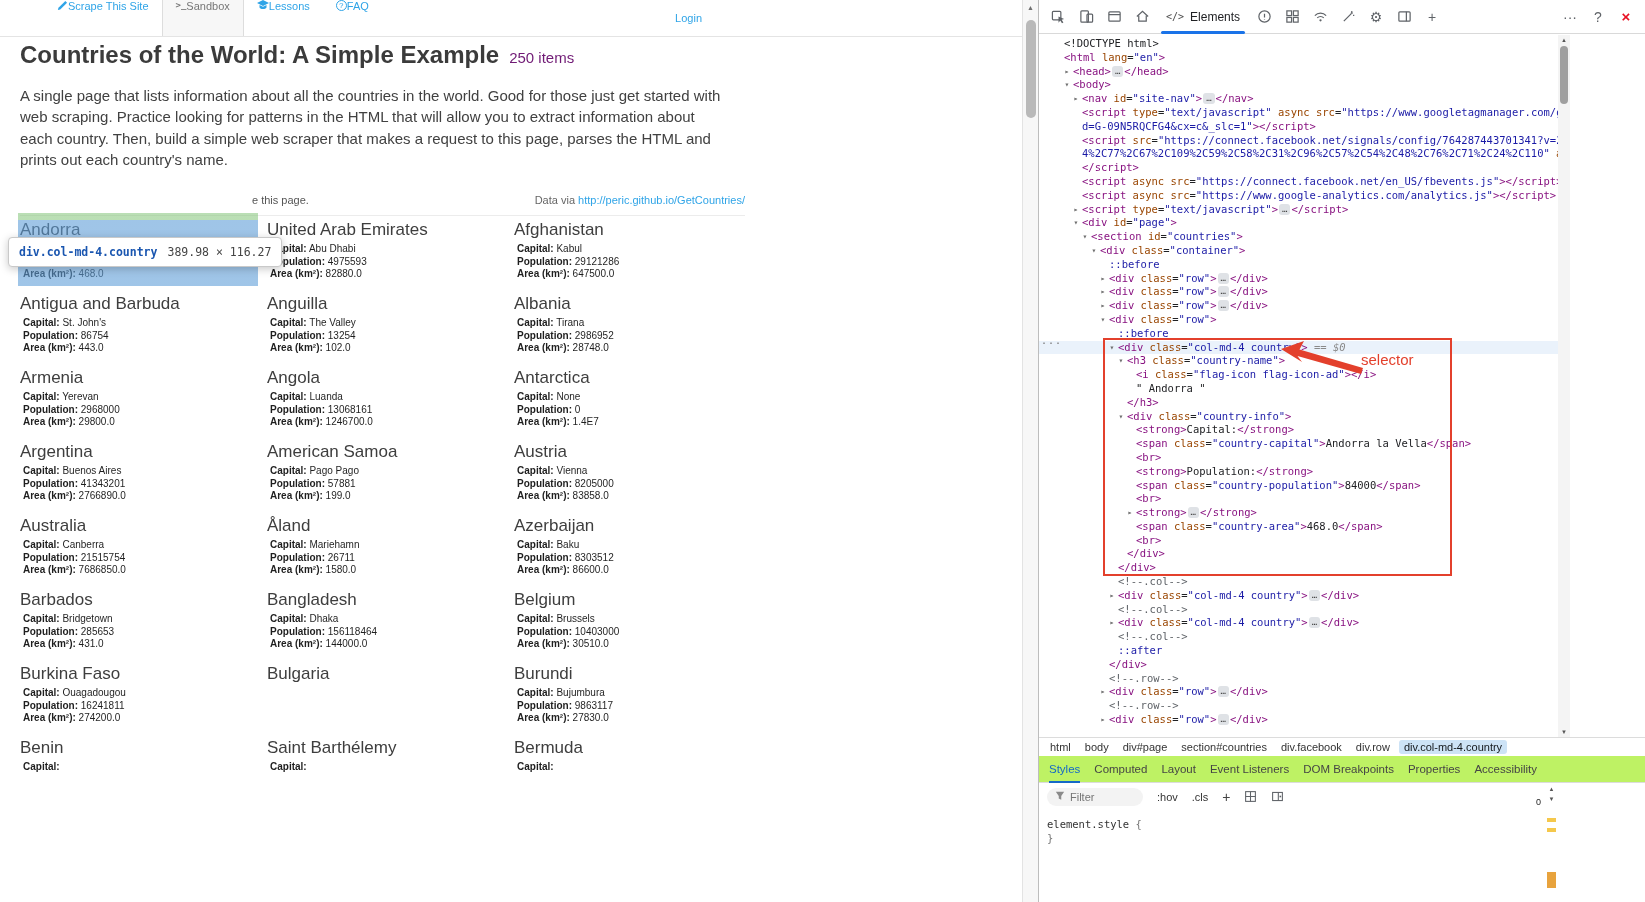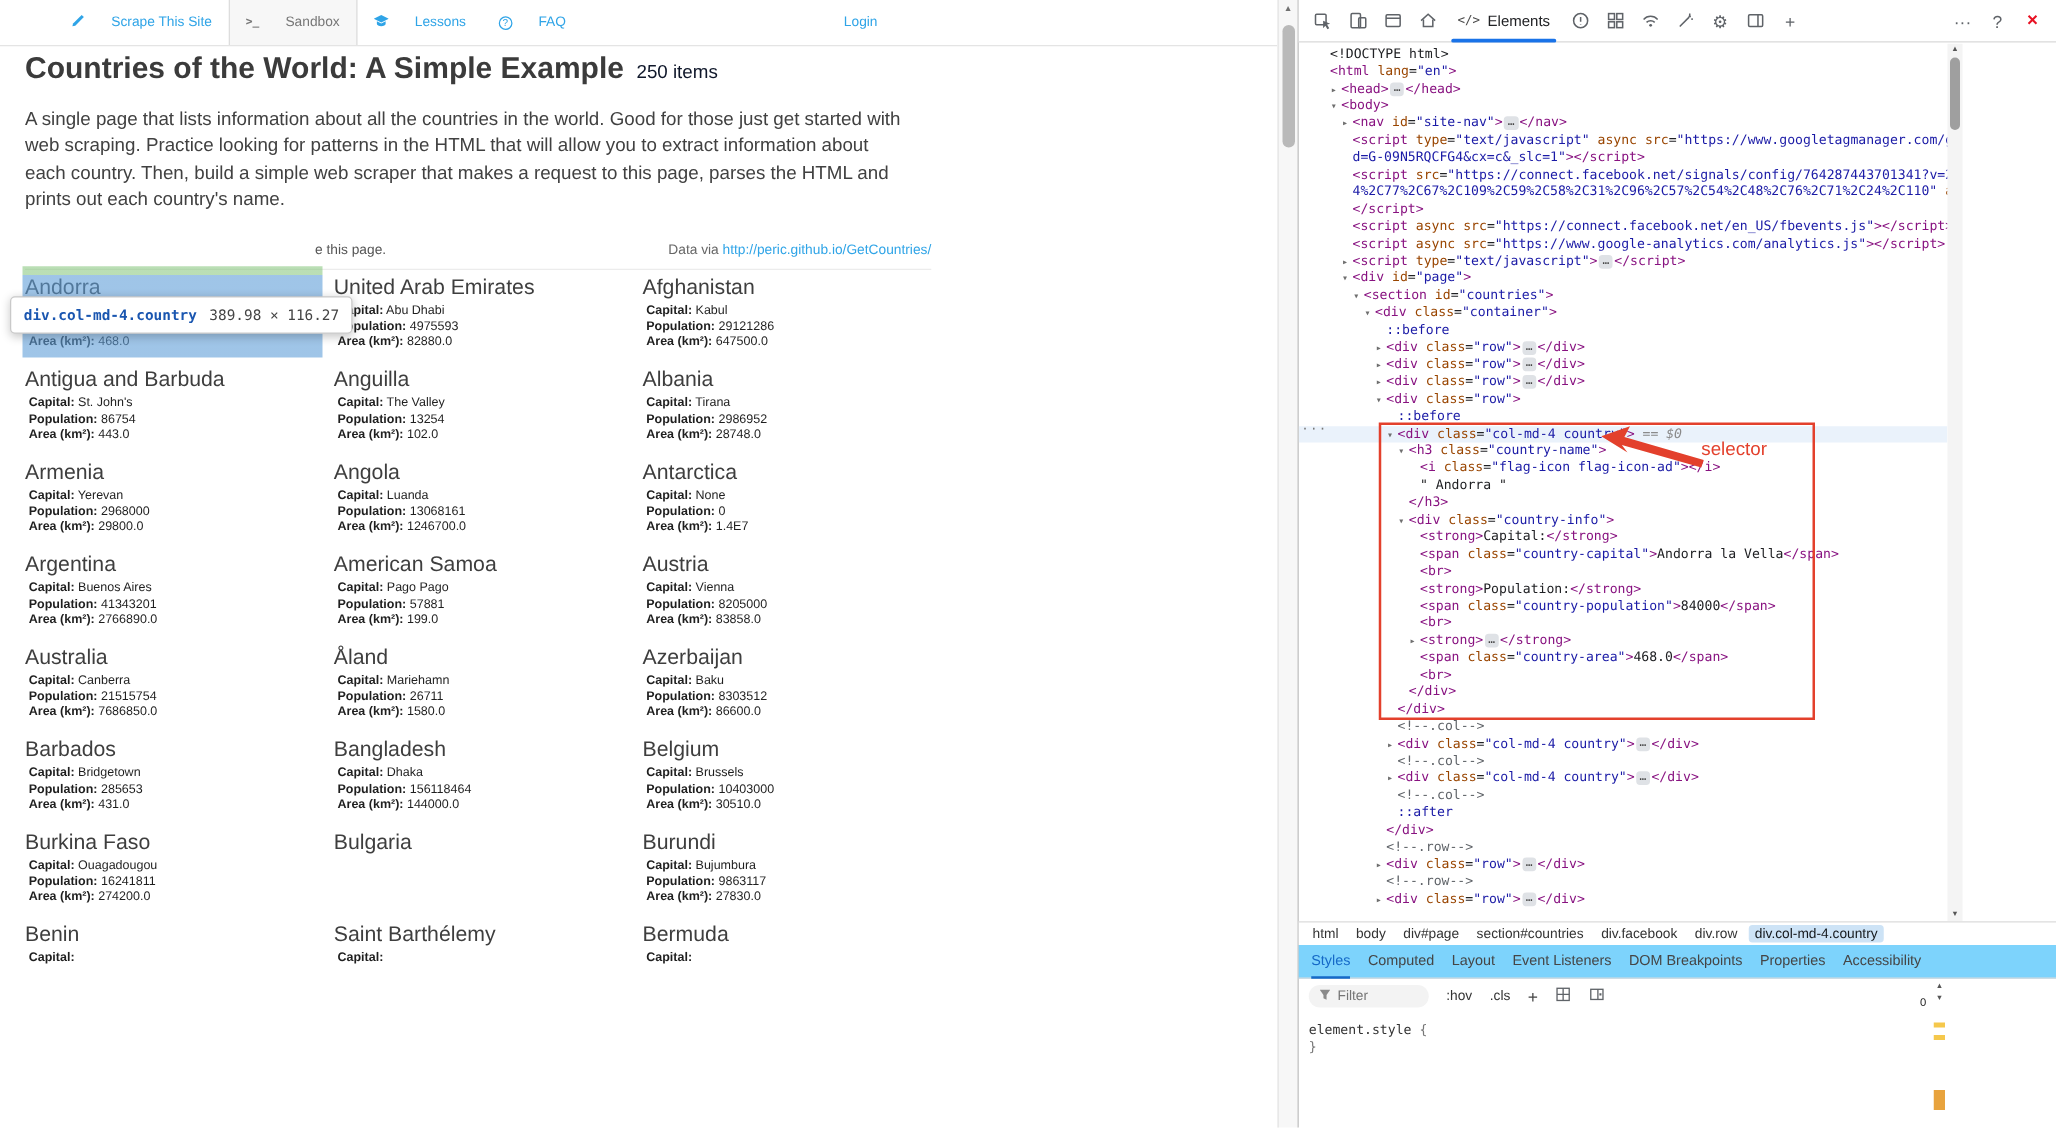--- a/index.html
+++ b/index.html
@@ -3,31 +3,31 @@
 <meta charset="utf-8">
 <style>
   *{box-sizing:border-box;margin:0;padding:0}
   html,body{width:1645px;height:902px;overflow:hidden;background:#fff;
     font-family:"Liberation Sans",sans-serif;}
 
   
   .page{position:absolute;left:0;top:0;width:1022px;height:902px;background:#fff;overflow:hidden}
   .topnav{height:37px;border-bottom:1px solid #e4e4e4;display:flex;align-items:stretch}
   .navinner{width:724px;display:flex;align-items:stretch;padding-left:44px}
-  .navitem{display:flex;align-items:center;gap:21px;padding:0 13px;font-size:11px;color:#2fa4e7;cursor:pointer}
+  .navitem{display:flex;align-items:flex-start;gap:0;padding:0 13px;font-size:11px;color:#2fa4e7;cursor:pointer}
   .navitem.tab-active{color:#777;background:#f7f7f7;border-left:1px solid #ddd;border-right:1px solid #ddd}
   .term-ico{font-family:"DejaVu Sans Mono",monospace;font-size:9px;font-weight:bold;color:#777}
   .faq-ico{display:inline-flex;width:11px;height:11px;border:1px solid #2fa4e7;border-radius:50%;
     align-items:center;justify-content:center;font-size:8px;color:#2fa4e7}
   .login{margin-left:auto;display:flex;align-items:center;font-size:11px;color:#2fa4e7;padding-right:22px;cursor:pointer}
 
   .content{padding:0 0 0 20px;position:relative}
   .titlerow{display:flex;align-items:baseline;gap:10px;margin-top:4px}
   .titlerow h1{font-size:24px;font-weight:bold;color:#3b3b3b}
-  .count{font-size:15px;color:#0f172a}
+  .count{font-size:15px;color:#701a75}
   .desc{margin-top:16px;font-size:15px;line-height:1.42;color:#414141;width:706px}
   .hintrow{margin-top:24px;display:flex;width:725px;font-size:11px;color:#555;align-items:baseline}
   .hint-tail{margin-left:232px}
   .datavia{margin-left:auto;color:#666}
   .datavia a{color:#2fa4e7;text-decoration:none}
   .pagehr{border:none;border-top:1px solid #ececec;width:725px;margin:9px 0 4px}
 
   .grid{display:grid;grid-template-columns:repeat(3,247px);grid-auto-rows:74px;margin-top:2px}
   .cell{position:relative}
   .cell h3{font-size:17px;font-weight:400;color:#3e3e3e;margin-bottom:3px;white-space:nowrap}
@@ -78,21 +78,21 @@
 
   .redbox{position:absolute;left:64px;top:338px;width:349px;height:238px;border:2px solid #e3402c;z-index:4;pointer-events:none}
   .sel-note{position:absolute;left:322px;top:351px;color:#e3402c;font-size:15px;z-index:5}
   .sel-arrow{position:absolute;left:238px;top:339px;z-index:5;pointer-events:none}
 
   .dt-crumbs{position:absolute;top:737px;left:0;width:607px;height:19px;border-top:1px solid #dcdcdc;background:#fff;
     display:flex;align-items:center;gap:4px;padding:0 6px;font-size:11px;color:#333;overflow:hidden}
   .crumb{padding:1px 5px;border-radius:3px;white-space:nowrap;cursor:pointer}
   .crumb.active{background:#cde3f6;color:#14181c}
 
-  .dt-tabs{position:absolute;top:756px;left:0;width:607px;height:27px;border-bottom:1px solid #dcdcdc;background:#7dd3fc;
+  .dt-tabs{position:absolute;top:756px;left:0;width:607px;height:27px;border-bottom:1px solid #dcdcdc;background:#bef264;
     display:flex;align-items:center;gap:14px;padding:0 10px;font-size:11.5px;color:#454545}
   .ptab{cursor:pointer;white-space:nowrap;position:relative;height:27px;display:flex;align-items:center}
   .ptab.active{color:#1569c7}
   .ptab.active::after{content:"";position:absolute;left:0;right:0;bottom:0;height:2px;background:#1569c7}
 
   .dt-filter{position:absolute;top:784px;left:0;width:519px;height:26px;display:flex;align-items:center;gap:14px;
     padding:0 8px;font-size:11px;color:#333}
   .filter-box{display:flex;align-items:center;gap:5px;background:#f3f3f3;border-radius:10px;height:18px;padding:0 8px;width:96px}
   .filter-box input{border:none;outline:none;background:transparent;width:64px;font-size:11px;color:#555;
     font-family:"Liberation Sans",sans-serif}

